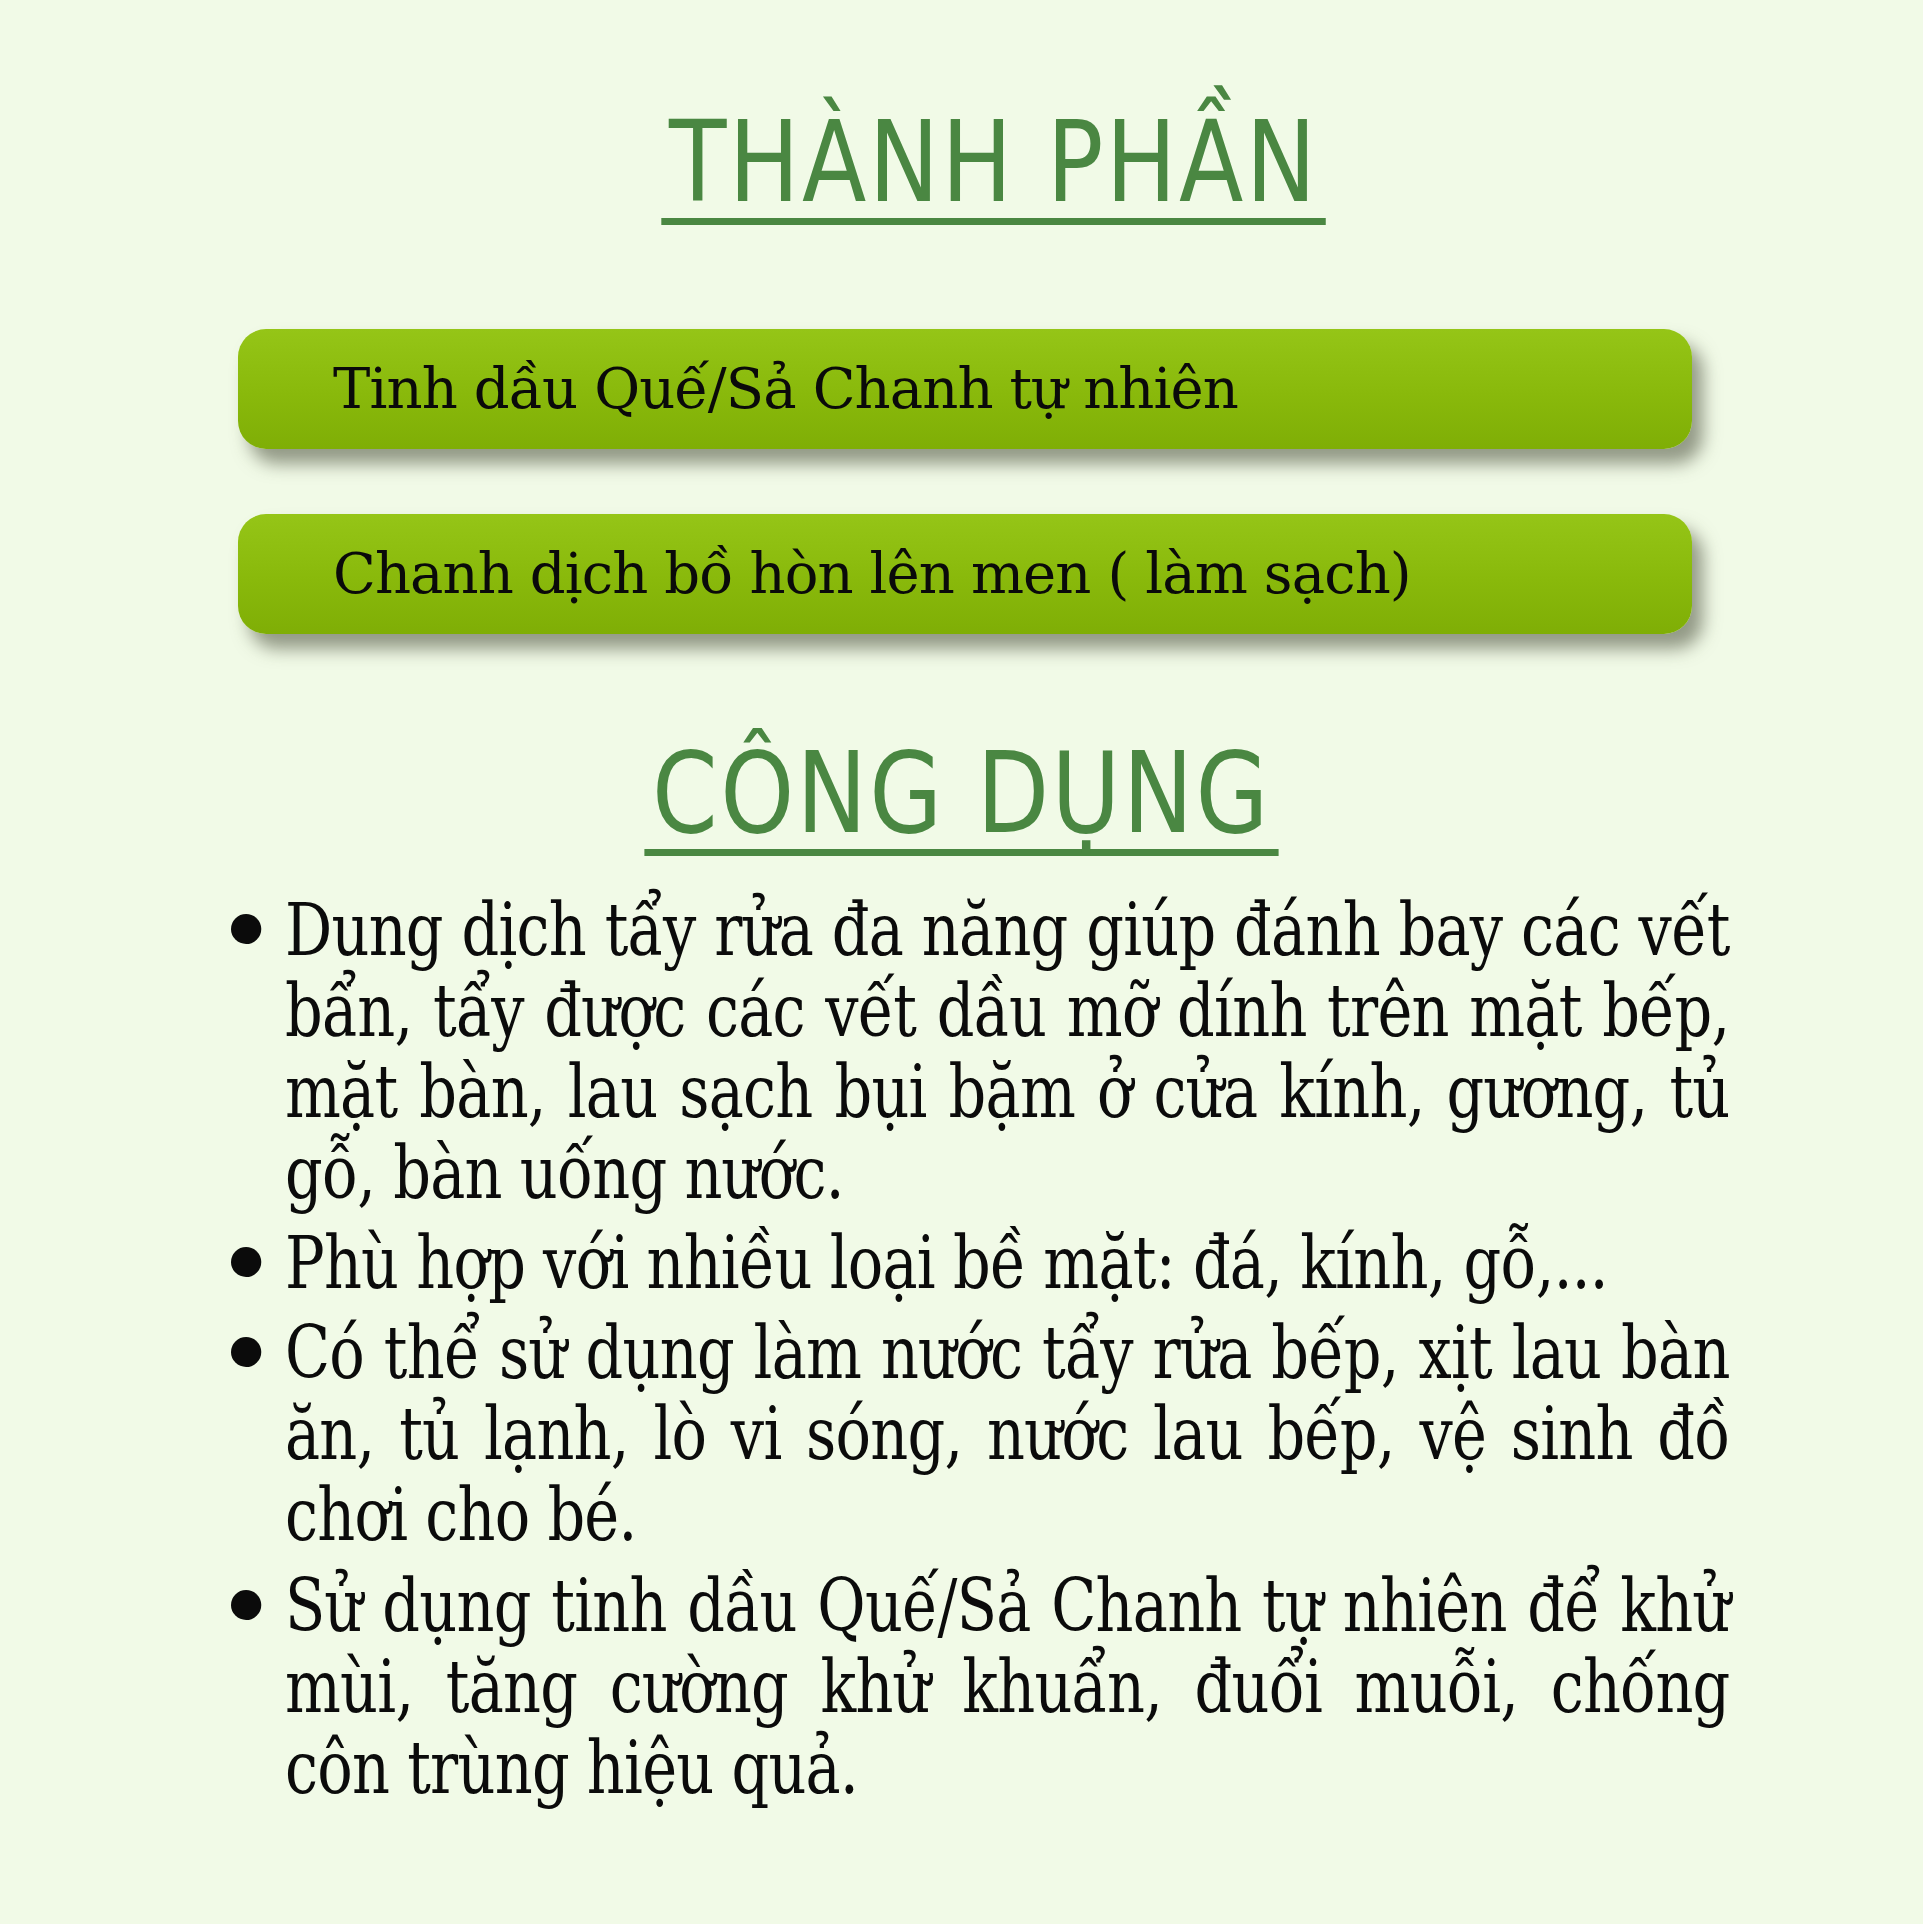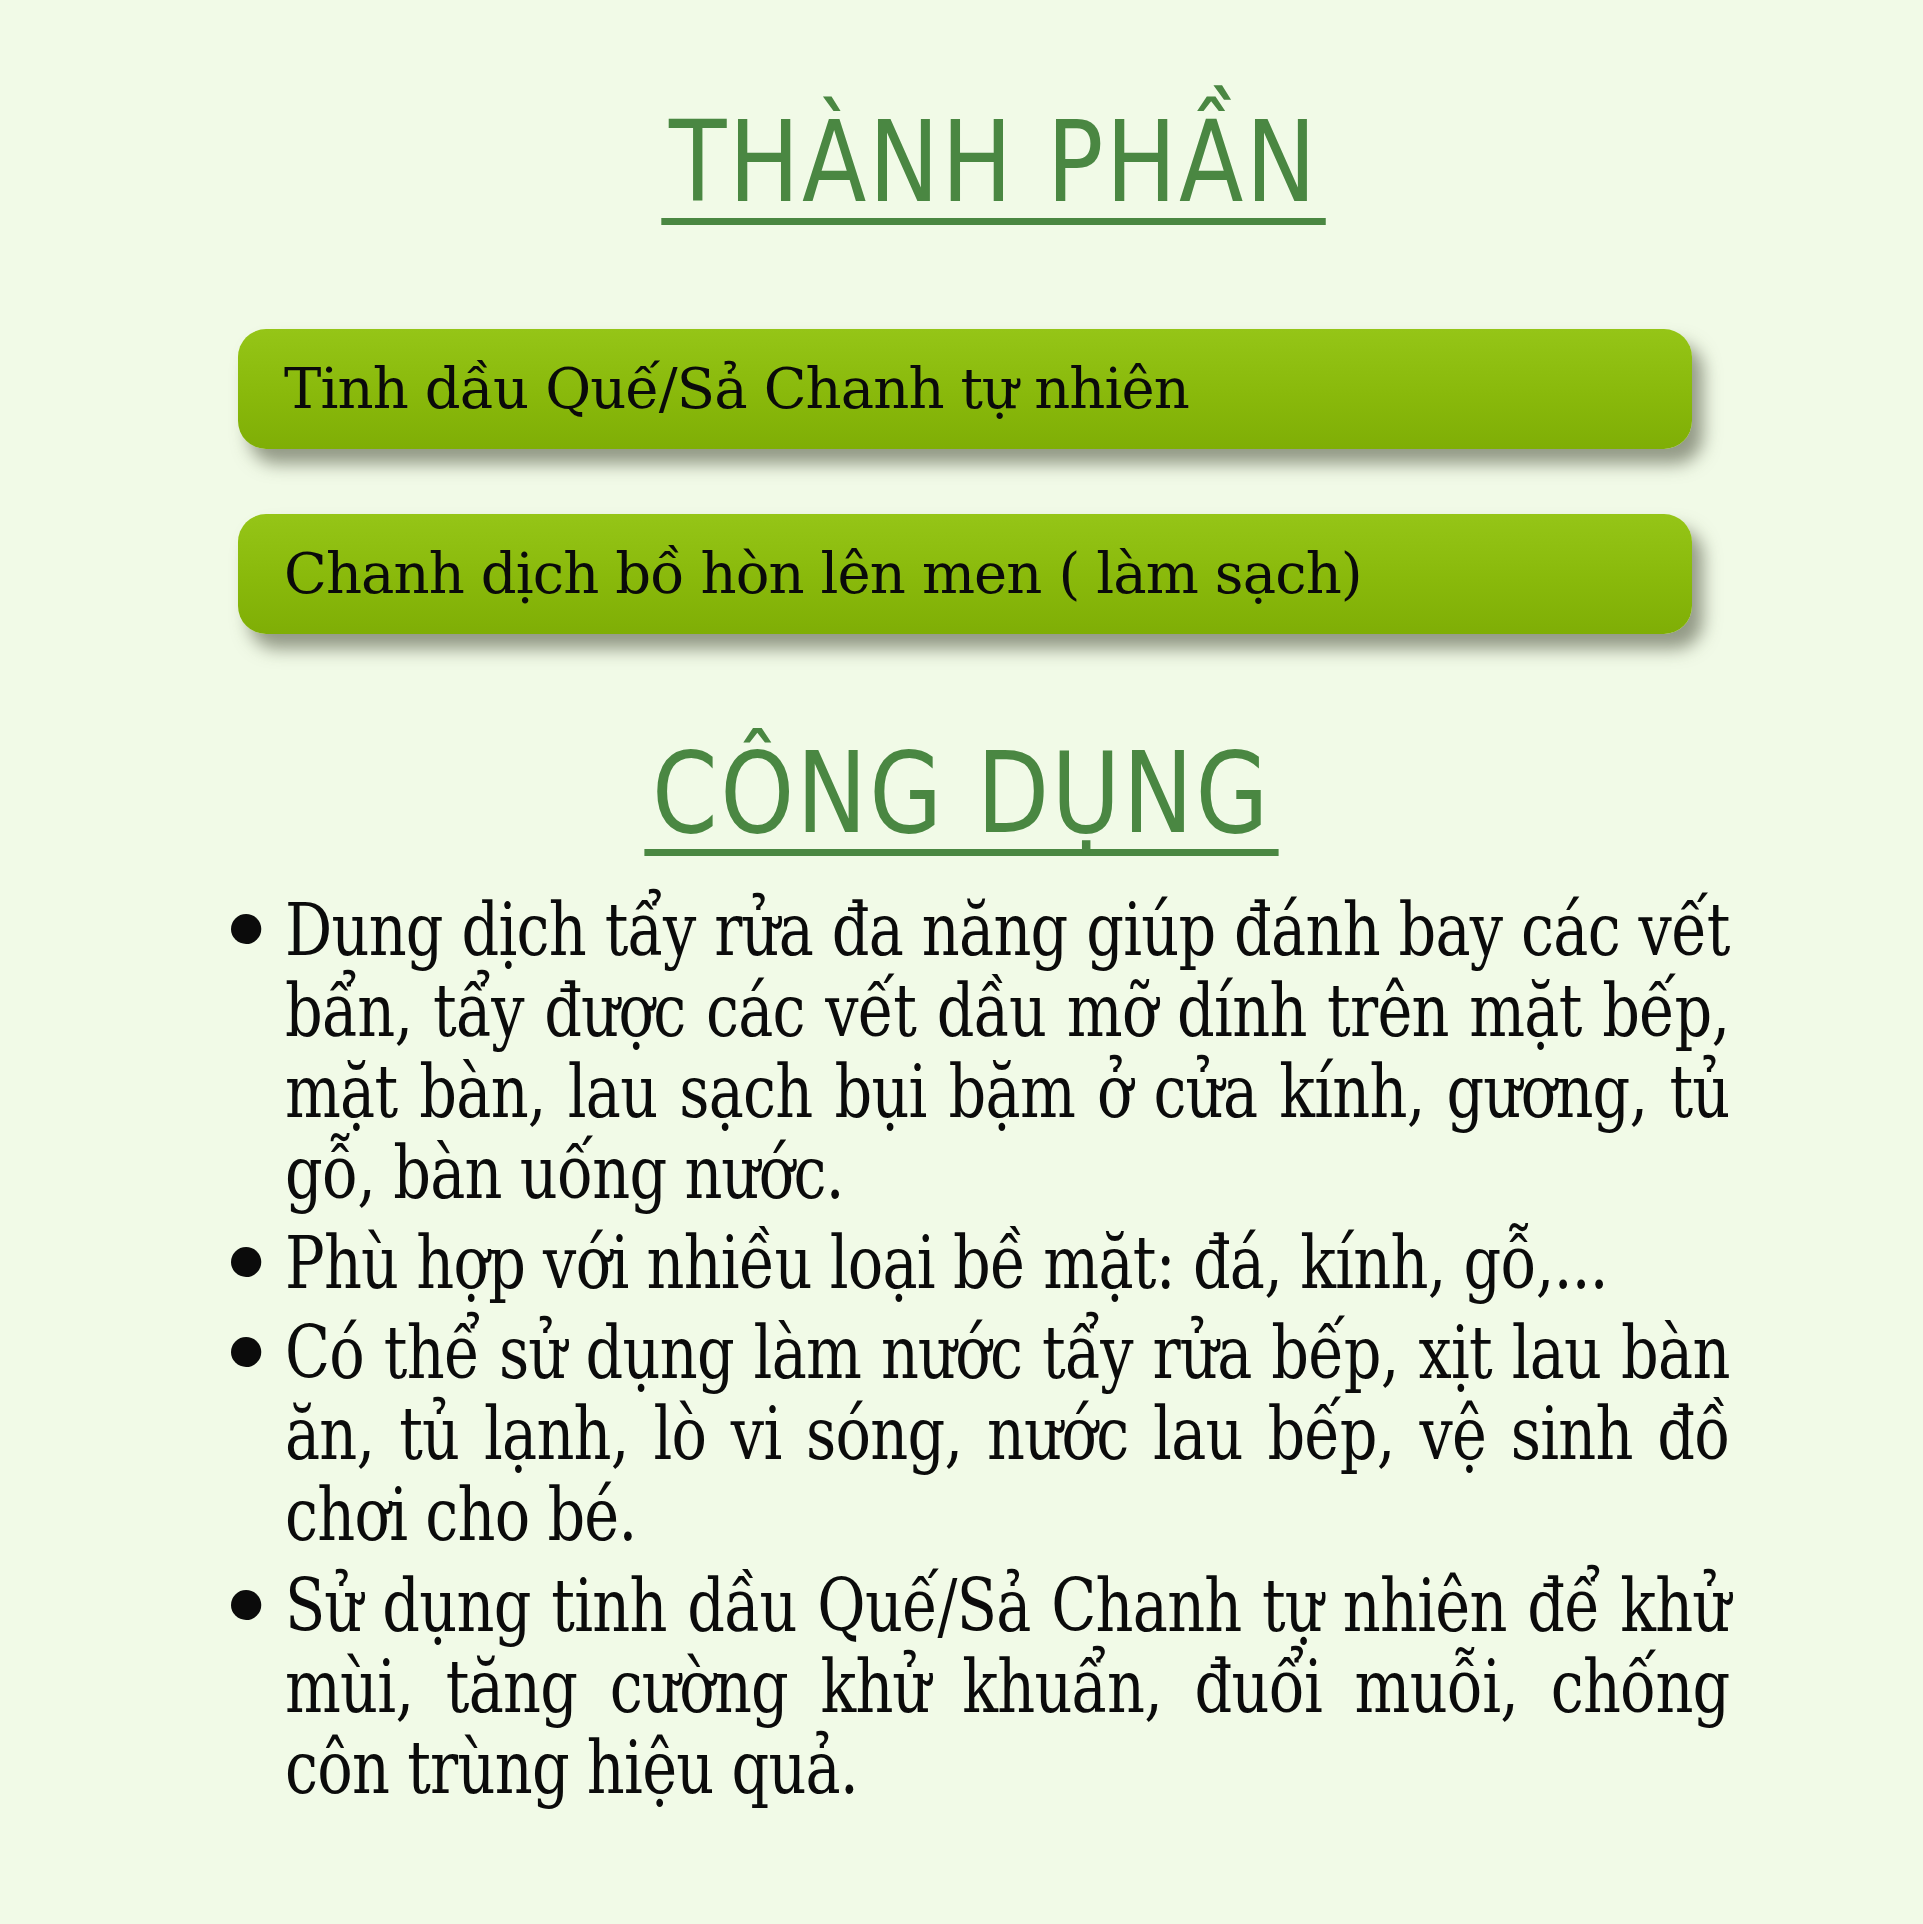--- a/index.html
+++ b/index.html
@@ -36,21 +36,21 @@
   
   .pill{
     position:absolute;
     left:238px;
     width:1454px;height:120px;
     box-sizing:border-box;
     border-radius:28px;
     background:linear-gradient(180deg,#95C517 0%, #89B90B 55%, #7FAE06 100%);
     box-shadow:11px 14.8px 16.6px rgba(70,75,55,0.55);
     display:flex;align-items:center;
-    padding-left:46px;
+    padding-left:95px;
   }
   .pill-1{top:329px;}
   .pill-2{top:514px;}
   .pill-label{
     font-size:56px;
     line-height:1;
     letter-spacing:-0.9px;
     color:#0a0a0a;
   }
 

